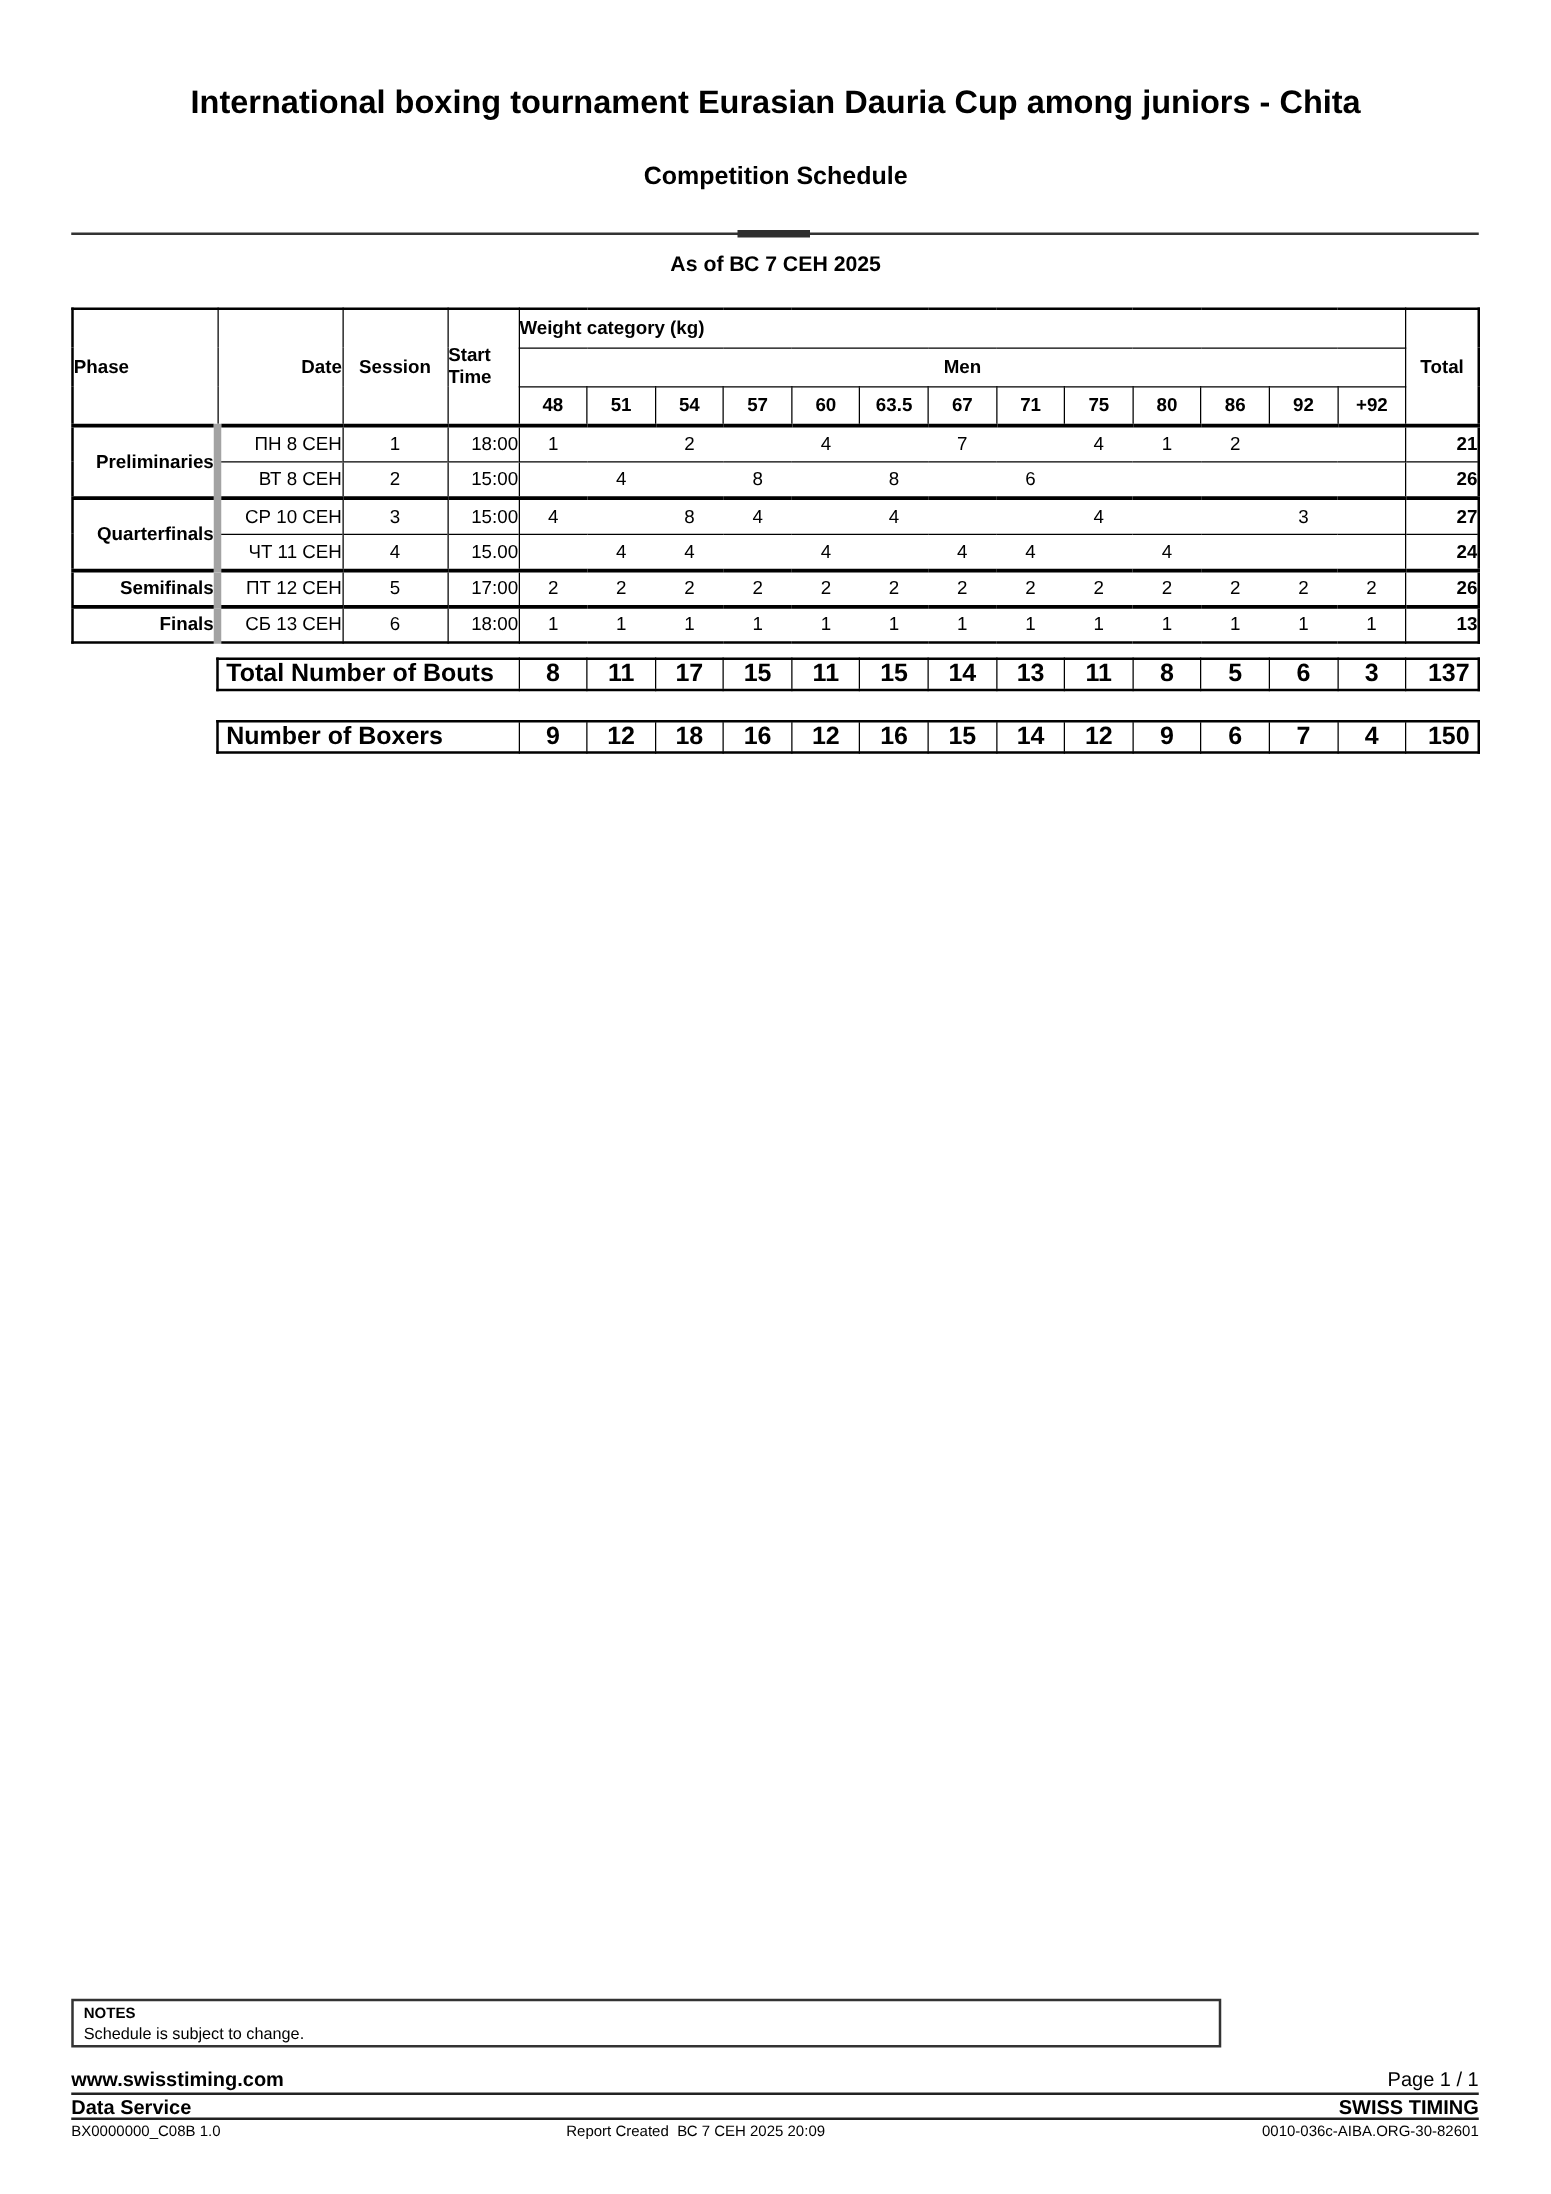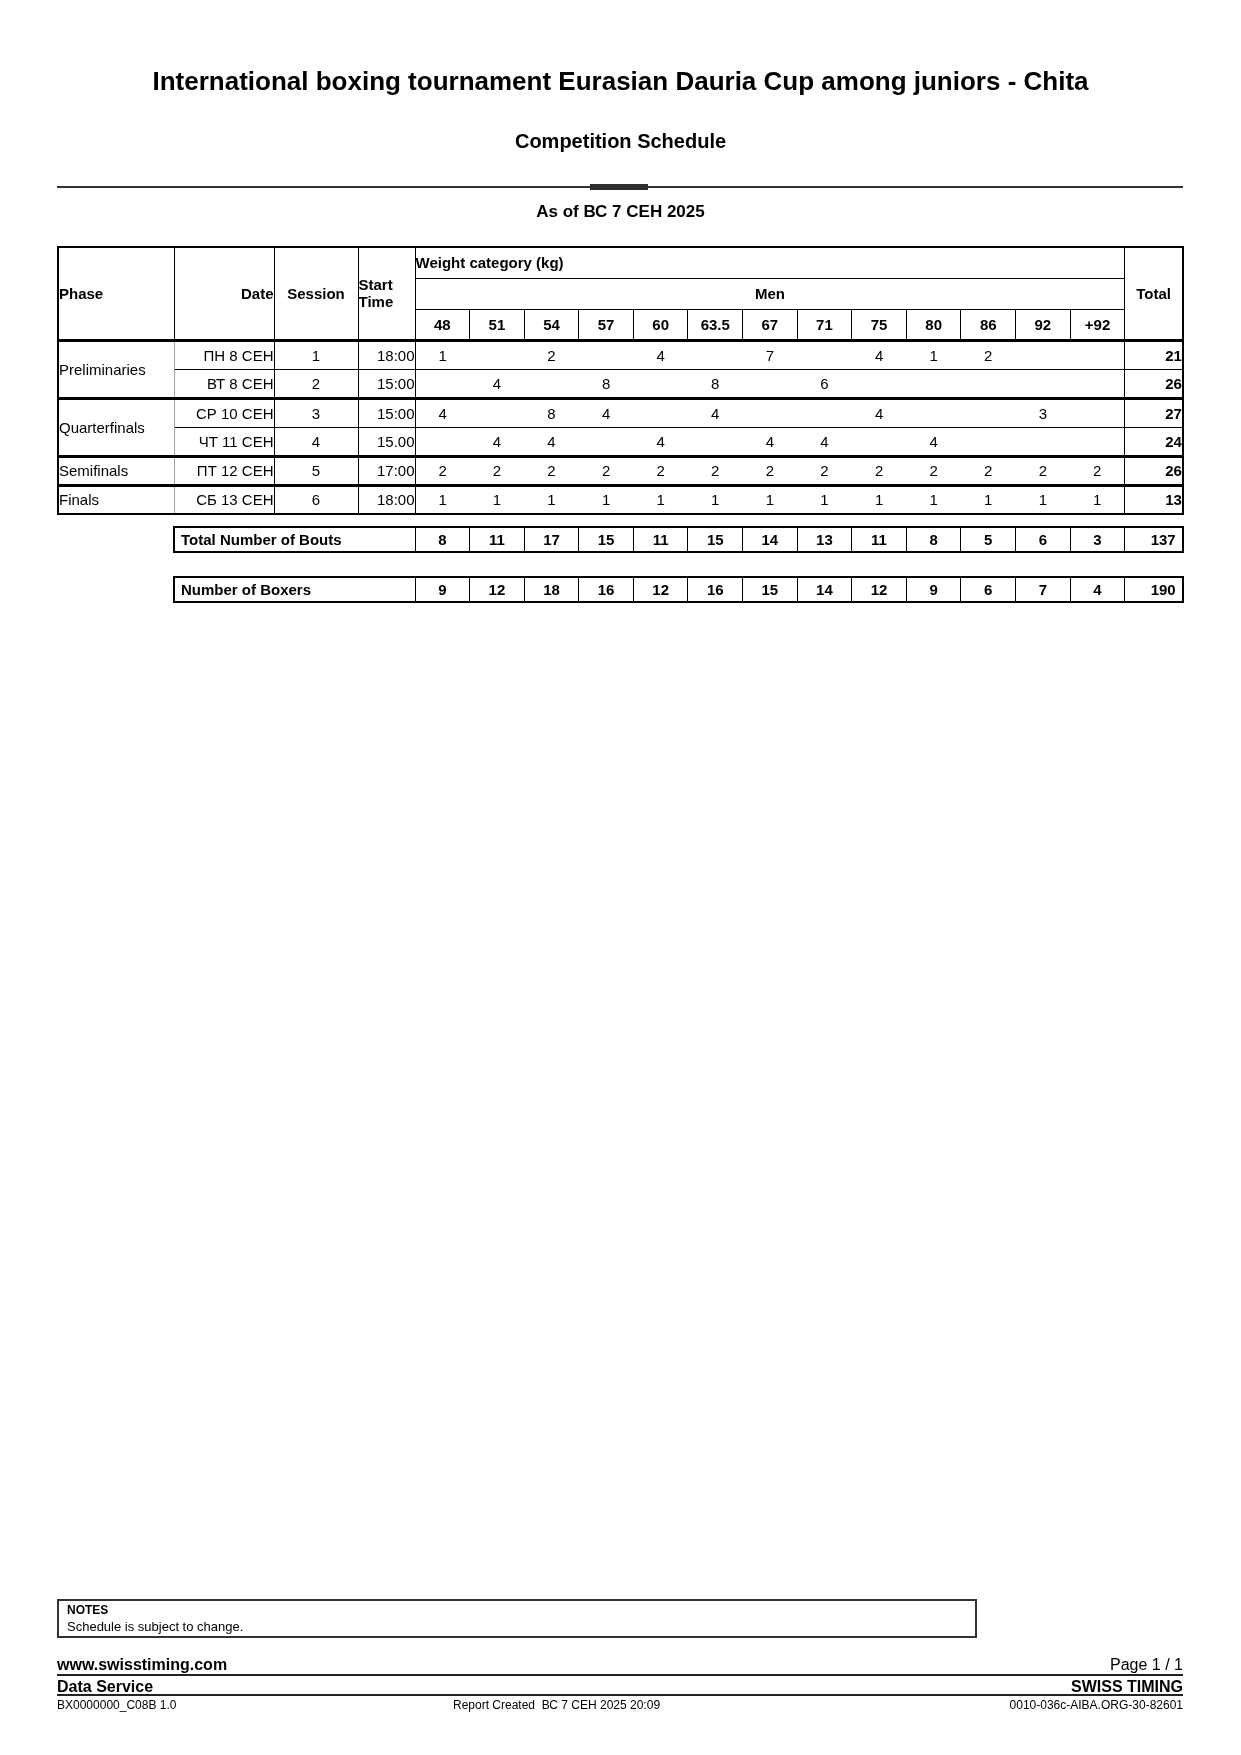--- a/index.html
+++ b/index.html
@@ -28,30 +28,30 @@
   th.h-date    { text-align:right; padding-right:7px; border-right:1px solid #000; border-bottom:3px solid #000; }
   th.h-session { text-align:center; border-right:1px solid #000; border-bottom:3px solid #000; }
   th.h-time    { text-align:left; padding:0 7px; border-right:1px solid #000; border-bottom:3px solid #000; }
   th.h-wc      { text-align:left; border-bottom:1px solid #000; border-right:1px solid #000; }
   th.h-men     { text-align:center; border-bottom:1px solid #000; border-right:1px solid #000; }
   th.h-w       { text-align:center; border-left:1px solid #000; border-bottom:3px solid #000; }
   th.h-total   { text-align:center; border-left:1px solid #000; border-bottom:3px solid #000; }
 
   table.sched tbody td { border-top:1px solid #000; }
   table.sched tbody tr.grp-start td { border-top:3px solid #000; }
-  td.phase   { font-weight:normal; text-align:left; padding-left:6px; border-right:1px solid #a3a3a3; }
+  td.phase   { font-weight:bold; text-align:right; padding-left:6px; border-right:6px solid #a3a3a3; }
   td.date    { text-align:right; padding-right:8px; border-right:1px solid #000; }
   td.session { text-align:center; border-right:1px solid #000; }
   td.time    { text-align:right; padding-right:5px; border-right:1px solid #000; }
   td.val     { text-align:center; }
   td.total   { text-align:right; padding-right:6px; border-left:1px solid #000; font-weight:bold; }
 
   
   table.sum { position:absolute; left:173px; width:1009px; border-collapse:collapse;
-              table-layout:fixed; font-size:15px; font-weight:bold;
+              table-layout:fixed; font-size:20px; font-weight:bold;
               border:2px solid #000; }
   table.sum tr { height:25px; }
   table.sum td { padding:0; vertical-align:middle; border-left:1px solid #000; text-align:center; }
   table.sum td.sum-label { border-left:none; text-align:left; padding-left:6px; }
   table.sum td.sum-total { text-align:right; padding-right:6px; }
   .sum1 { top:526px; }
   .sum2 { top:576px; }
 
   
   .notes { position:absolute; left:57px; top:1599px; width:920px; height:39px;
@@ -319,21 +319,21 @@
       <td>16</td>
       <td>12</td>
       <td>16</td>
       <td>15</td>
       <td>14</td>
       <td>12</td>
       <td>9</td>
       <td>6</td>
       <td>7</td>
       <td>4</td>
-      <td class="sum-total">190</td>
+      <td class="sum-total">150</td>
     </tr>
   </tbody>
     </table>
 
   <div class="notes">
     <div class="notes-header">NOTES</div>
     <div class="notes-body">Schedule is subject to change.</div>
   </div>
 
   <div class="f-row f-row1">

